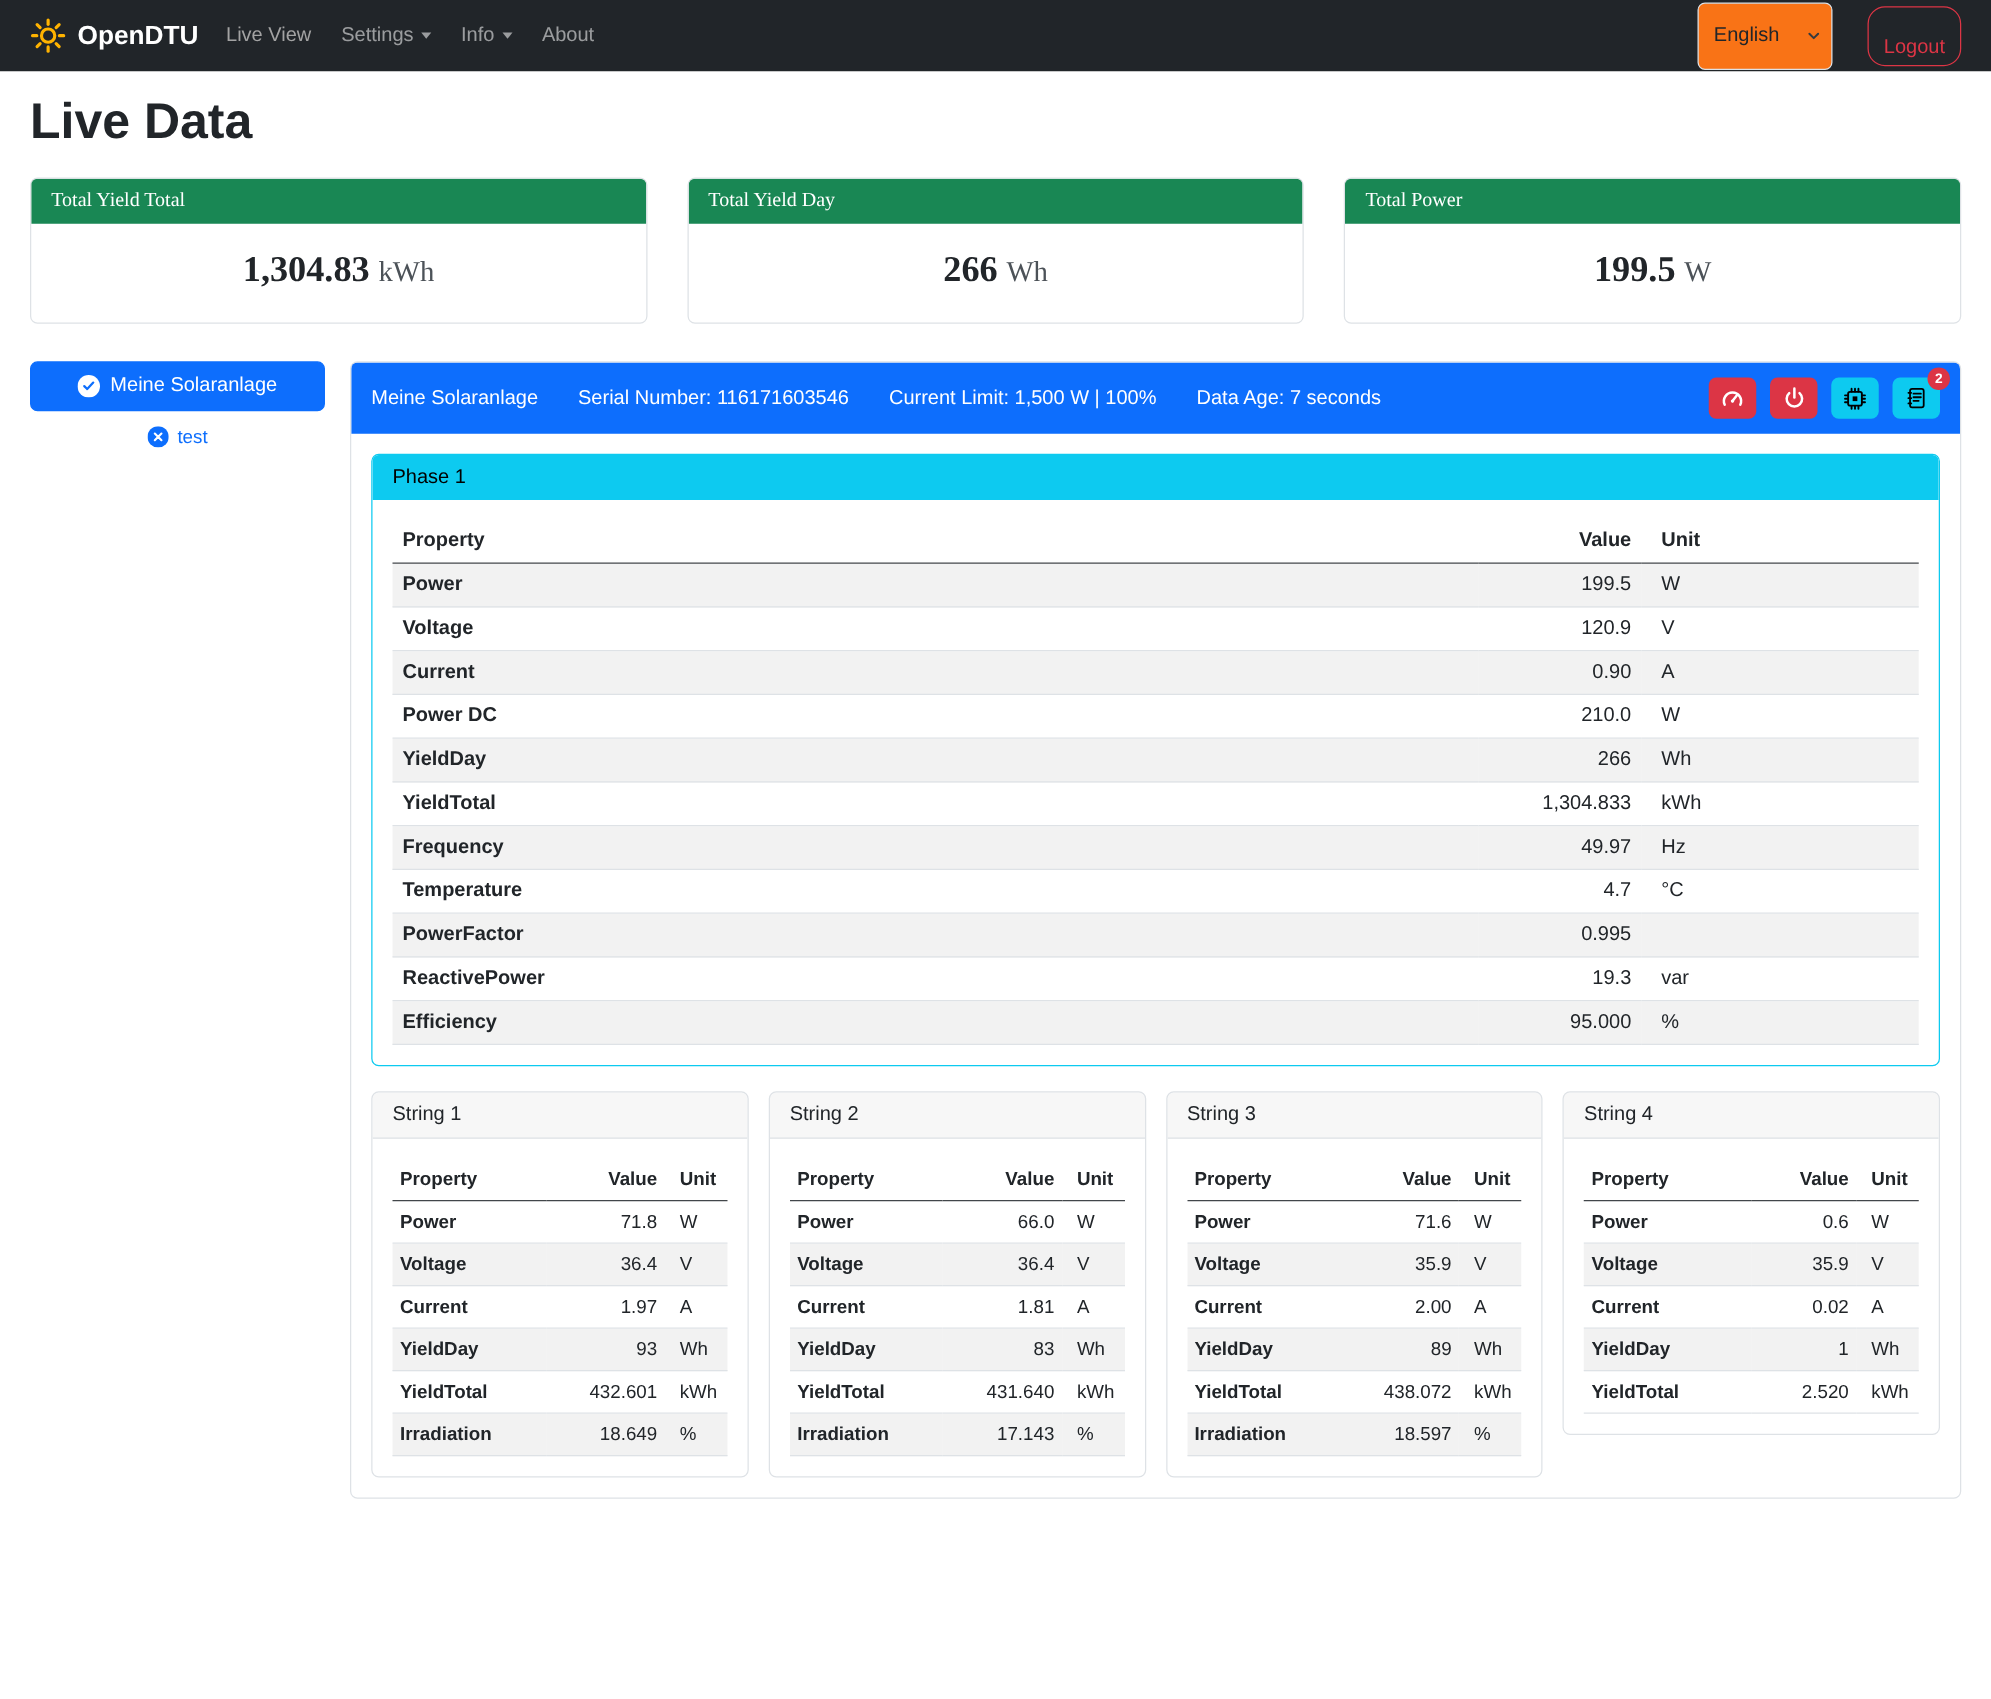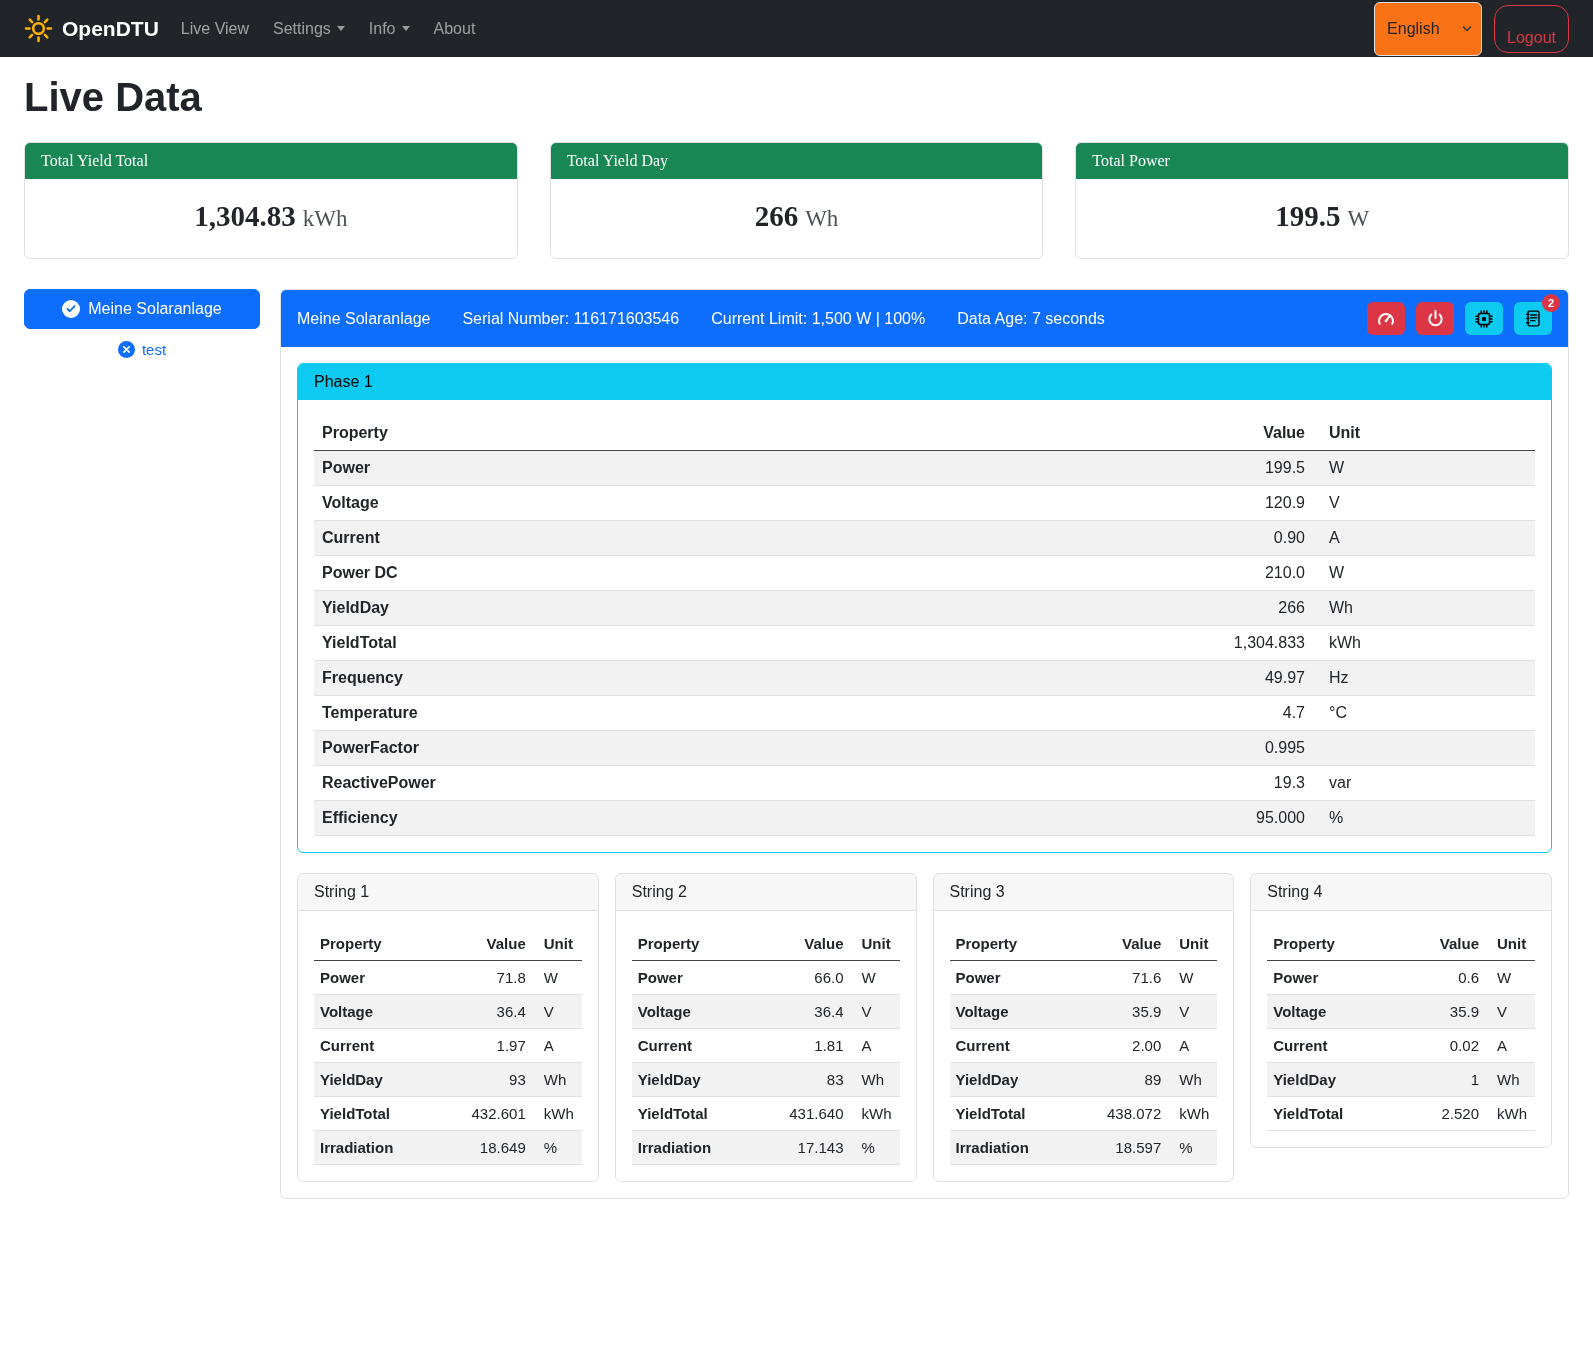--- a/index.html
+++ b/index.html
@@ -74,20 +74,21 @@
   .logout-btn {
     height: 38px;
     padding: 23px 12px;
     font-size: 16px;
     font-family: inherit;
     color: #dc3545;
     border: 1px solid #dc3545;
     background: transparent;
     border-radius: 14px;
     cursor: pointer;
+    margin-left: 16px;
   }
 
   
   .main { padding: 0 24px 26px; }
   .page-title { font-size: 40px; font-weight: 600; margin: 18px 0 22px; }
 
   
   .summary-row { display: flex; gap: 32px; margin-bottom: 30px; }
   .card {
     border: 1px solid #dee2e6;

